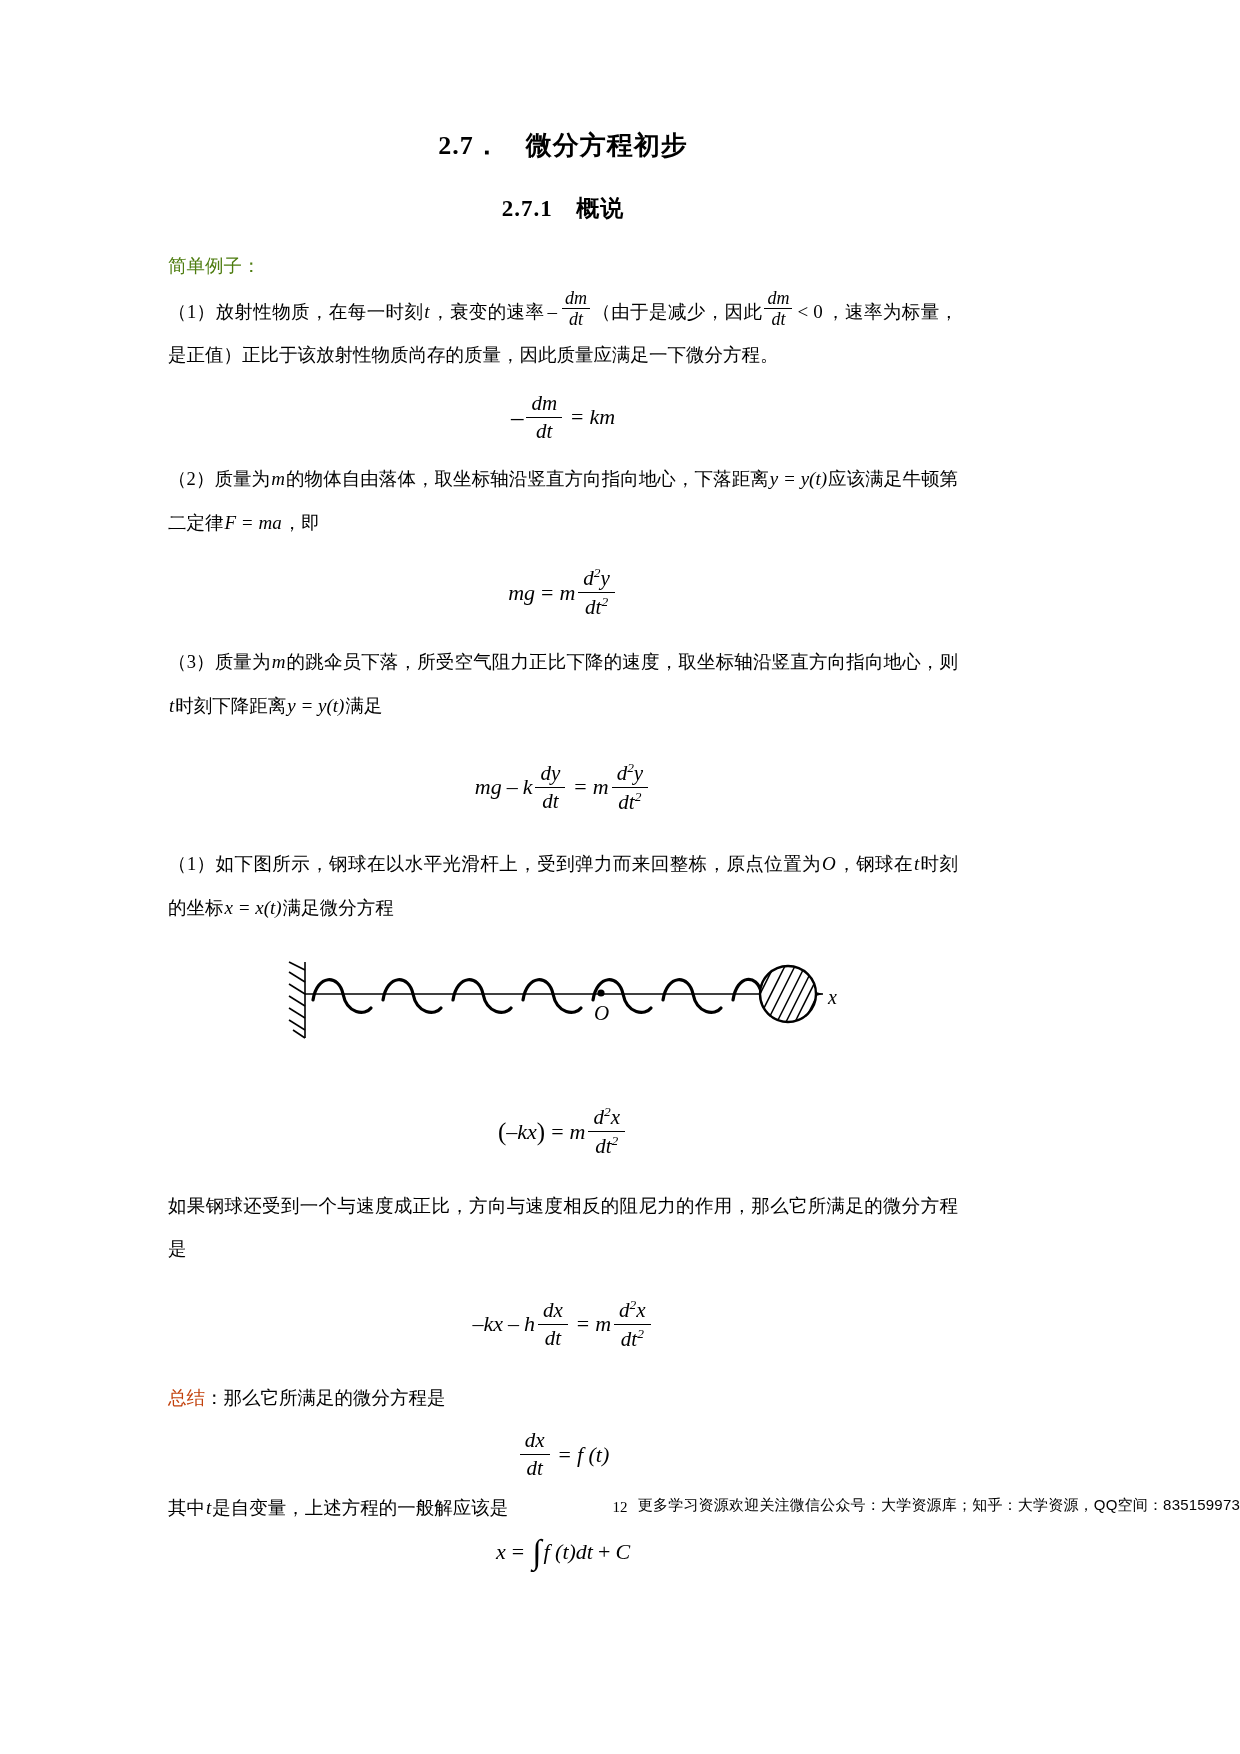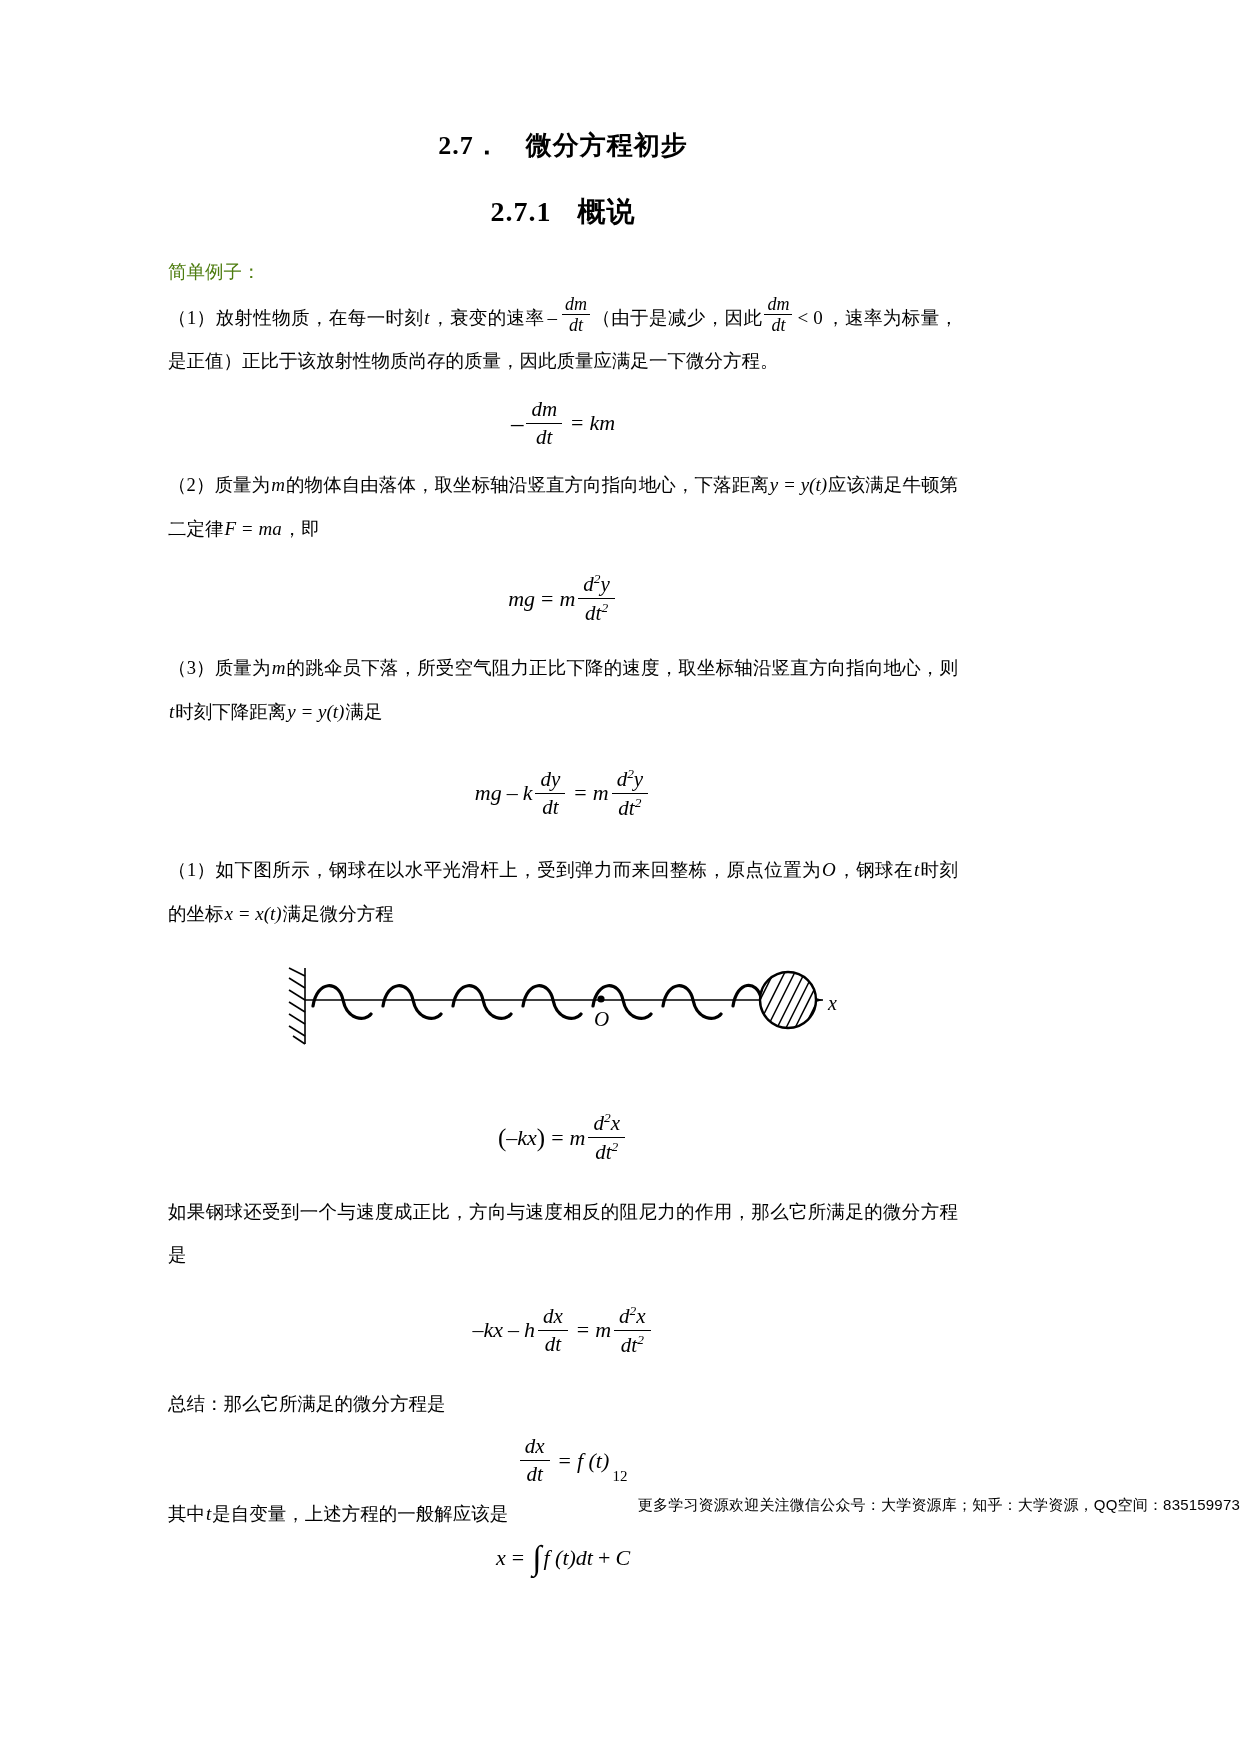--- a/index.html
+++ b/index.html
@@ -35,38 +35,38 @@
     text-align: center;
     font-size: 26px;
     font-weight: bold;
     font-family: "Liberation Serif", "DejaVu Serif", serif;
     letter-spacing: 1px;
     margin: 0 0 34px 0;
     line-height: 1.2;
   }
   .h2 {
     text-align: center;
-    font-size: 28px;
+    font-size: 23px;
     font-weight: bold;
     font-family: "Liberation Serif", "DejaVu Serif", serif;
     letter-spacing: 1px;
     margin: 0 0 22px 0;
     line-height: 1.2;
   }
 
   
   .para {
     font-size: 18.5px;
     line-height: 43px;
     margin: 0 0 4px 0;
     text-align: justify;
     text-justify: inter-ideograph;
   }
   .para.blue { color: #4d7c0f; margin-bottom: 2px; }
-  .label-blue { color: #000000; }
+  .label-blue { color: #c2410c; }
 
   
   .mi {
     font-family: "Liberation Serif", "DejaVu Serif", serif;
     font-style: italic;
     font-size: 19px;
     padding: 0 1px;
   }
   .mop {
     font-family: "Liberation Serif", "DejaVu Serif", serif;
@@ -140,21 +140,21 @@
     width: 1240px;
     text-align: right;
     font-size: 15px;
     font-family: "Liberation Sans", "DejaVu Sans", sans-serif;
     color: #000;
     letter-spacing: 0.2px;
   }
   .page-number {
     position: absolute;
     left: 0;
-    top: 1468px;
+    top: 1499px;
     width: 1240px;
     text-align: center;
     font-size: 15px;
     font-family: "Liberation Serif", "DejaVu Serif", serif;
     color: #000;
   }
 </style>
 </head>
 <body>
 

